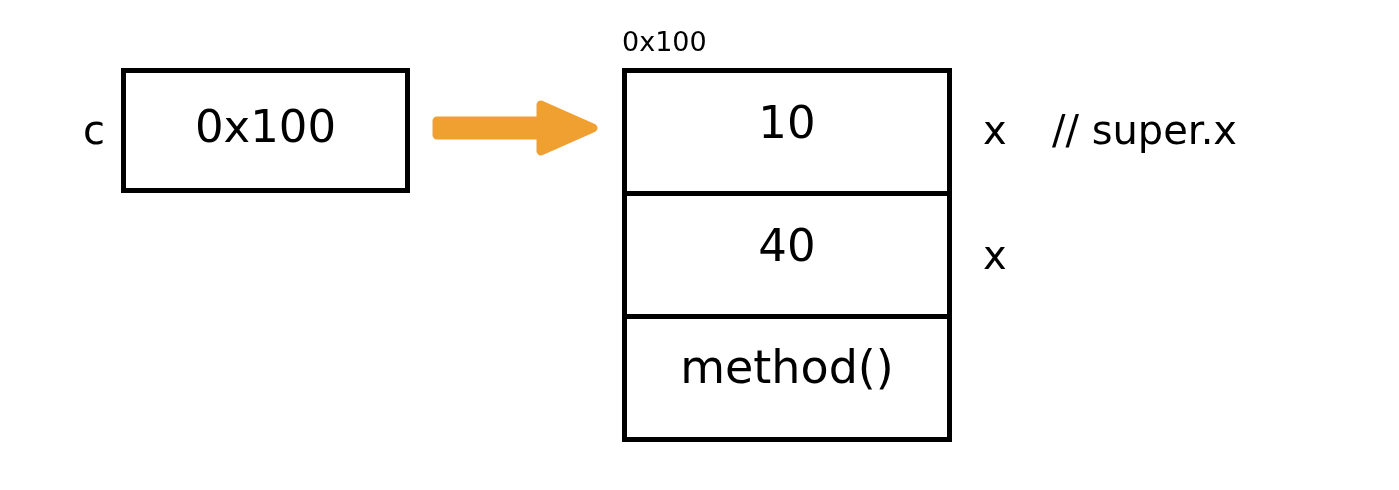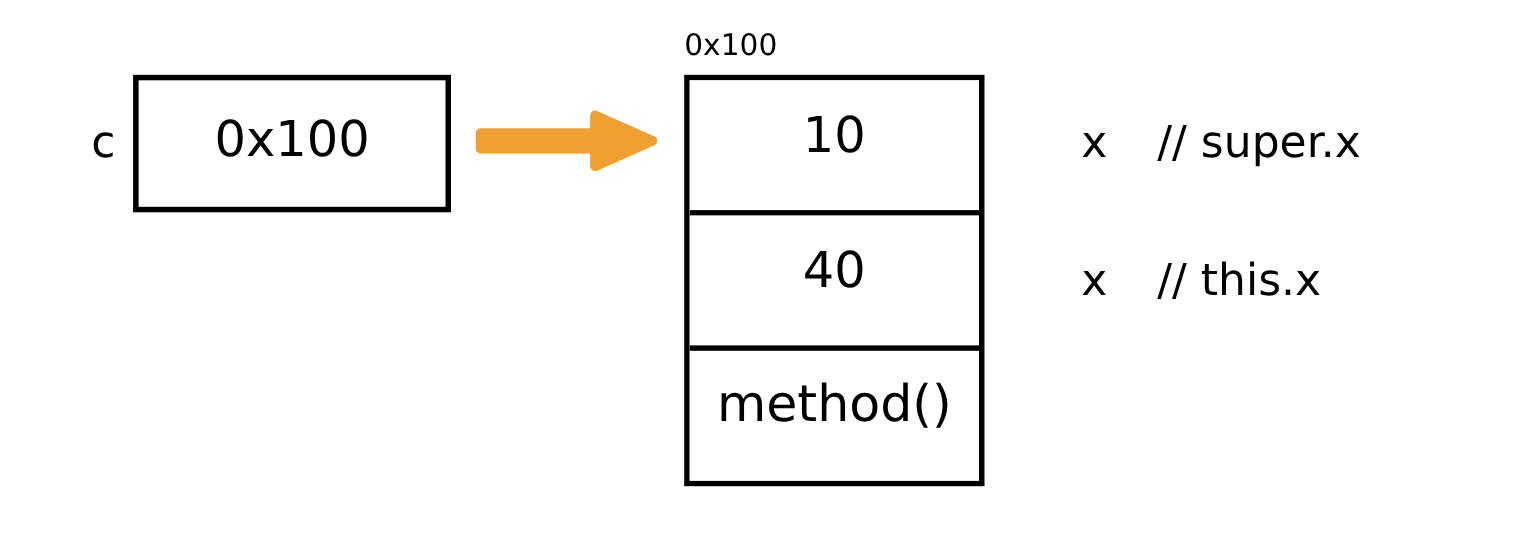--- a/index.html
+++ b/index.html
@@ -73,21 +73,21 @@
     line-height: 32px;
     font-weight: 400;
     color: #000000;
     white-space: nowrap;
   }
 
   .mem-block {
     position: absolute;
     left: 622px;
     top: 68px;
-    width: 273px;
+    width: 330px;
     height: 374px;
     box-sizing: border-box;
     border: 5px solid #000000;
     background: #ffffff;
     display: flex;
     flex-direction: column;
   }
   .mem-cell {
     position: relative;
     flex: 1 1 0;
@@ -174,16 +174,15 @@
     </div>
   </div>
 
   <div class="annotation" style="top:102px;">
     <span class="ann-field">x</span>
     <span class="ann-comment">// super.x</span>
   </div>
 
   <div class="annotation" style="top:227px;">
     <span class="ann-field">x</span>
-    <span class="ann-comment">// this.x</span>
   </div>
 
 </div>
 
 </body></html>

